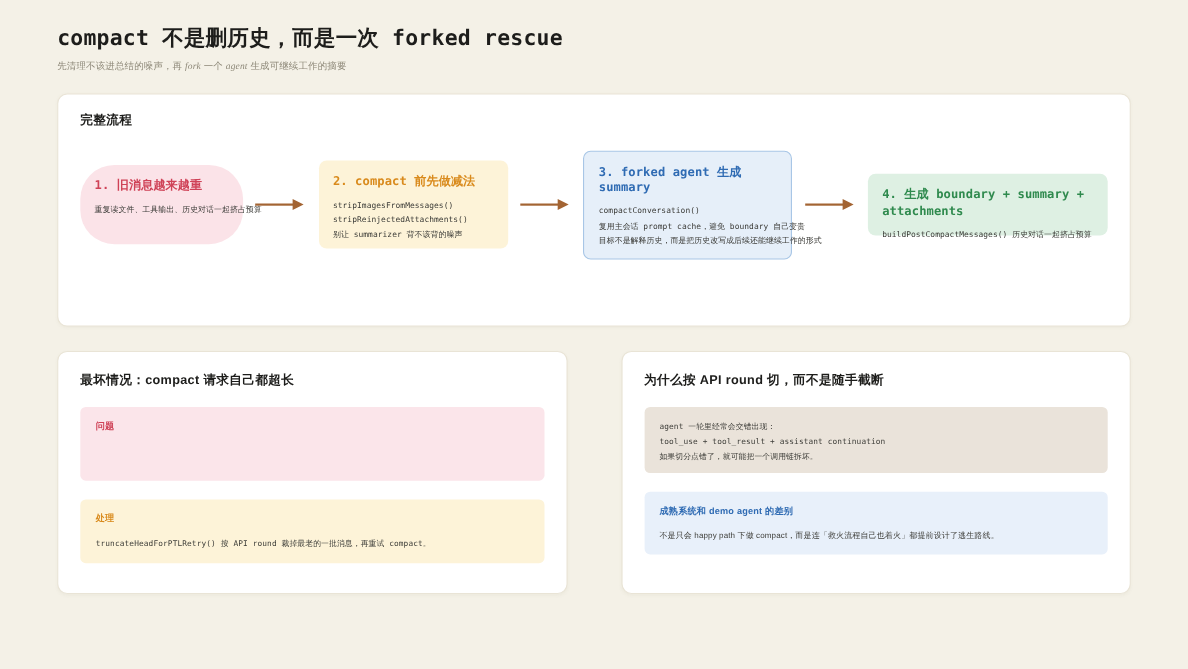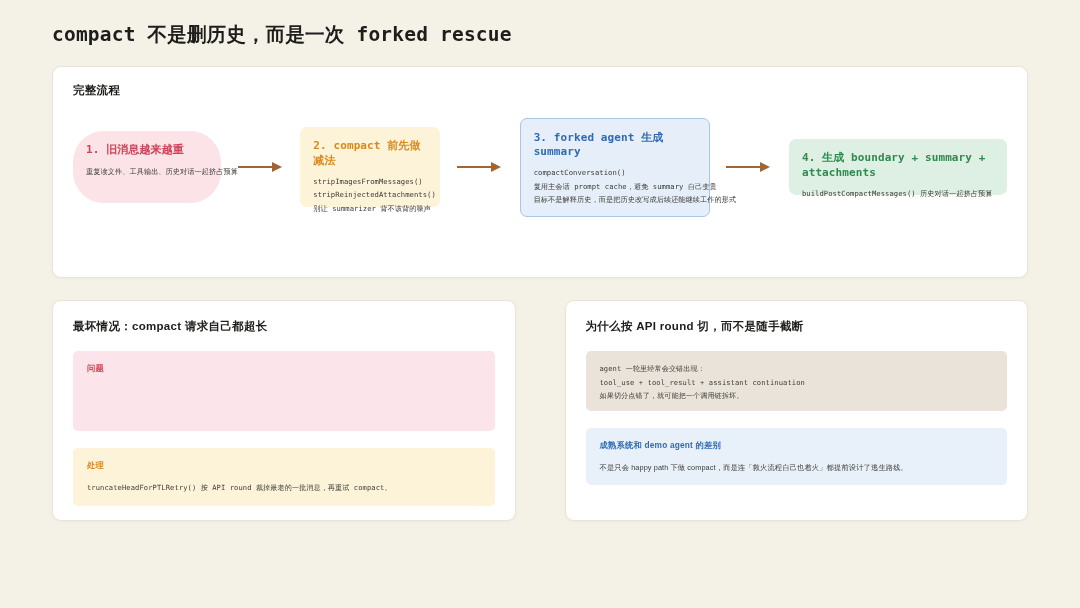--- a/index.html
+++ b/index.html
@@ -92,21 +92,21 @@
     font-size: 7.2px;
     color: #3a3a36;
     line-height: 1.85;
     letter-spacing: 0.05px;
     white-space: nowrap;
   }
 
   .fb1 { background: #fbe3e8; width: 148px; height: 72px; border-radius: 31px; }
   .fb1 .flow-box-title { color: #cf4257; }
 
-  .fb2 { background: #fdf3d8; width: 140px; height: 80px; }
+  .fb2 { background: #fdf3d8; width: 172px; height: 80px; }
   .fb2 .flow-box-title { color: #d98a1c; }
 
   .fb3 {
     background: #e6eff9;
     border: 1.4px solid #a8c6e6;
     width: 190px;
     height: 99px;
   }
   .fb3 .flow-box-title { color: #2f6bb3; }
 
@@ -164,38 +164,39 @@
     font-size: 7.3px;
     color: #3d3d38;
     line-height: 1.9;
     letter-spacing: 0.1px;
   }
   .note-line.mono {
     font-family: "DejaVu Sans Mono", monospace;
     font-size: 7.1px;
   }
 
-  .note-pink   { background: #fbe5ea; height: 80px; }
+  .note-pink   { background: #fbe5ea; height: 67px; }
   .note-pink   .note-title { color: #cf4257; }
 
   .note-yellow { background: #fdf3d8; height: 58px; }
   .note-yellow .note-title { color: #d98a1c; }
 
   .note-beige  { background: #eae3da; height: 60px; padding: 11px 14px; }
 
   .note-blue   { background: #e8f0fa; height: 57px; }
   .note-blue   .note-title { color: #2f6bb3; }
 </style>
 </head>
 <body>
 
 <div class="page">
 
   <div class="header">
     <div class="page-title">compact 不是删历史，而是一次 forked rescue</div>
+    <div class="page-subtitle"><span>先清理不该进总结的噪声，再 </span><span class="em">fork</span><span> 一个 </span><span class="em">agent</span><span> 生成可继续工作的摘要</span></div>
   </div>
 
   <div class="card flow-card">
     <div class="card-title">完整流程</div>
 
     <div class="flow-row">
 
       <div class="flow-box fb1">
         <div class="flow-box-title">1. 旧消息越来越重</div>
         <div class="flow-line">重复读文件、工具输出、历史对话一起挤占预算</div>
@@ -208,21 +209,21 @@
         <div class="flow-line">stripImagesFromMessages()</div>
         <div class="flow-line">stripReinjectedAttachments()</div>
         <div class="flow-line">别让 summarizer 背不该背的噪声</div>
       </div>
 
       <div class="arrow"></div>
 
       <div class="flow-box fb3">
         <div class="flow-box-title">3. forked agent 生成 summary</div>
         <div class="flow-line">compactConversation()</div>
-        <div class="flow-line">复用主会话 prompt cache，避免 summary 自己变贵</div>
+        <div class="flow-line">复用主会话 prompt cache，避免 boundary 自己变贵</div>
         <div class="flow-line">目标不是解释历史，而是把历史改写成后续还能继续工作的形式</div>
       </div>
 
       <div class="arrow"></div>
 
       <div class="flow-box fb4">
         <div class="flow-box-title">4. 生成 boundary + summary + attachments</div>
         <div class="flow-line">buildPostCompactMessages() 历史对话一起挤占预算</div>
       </div>
 

